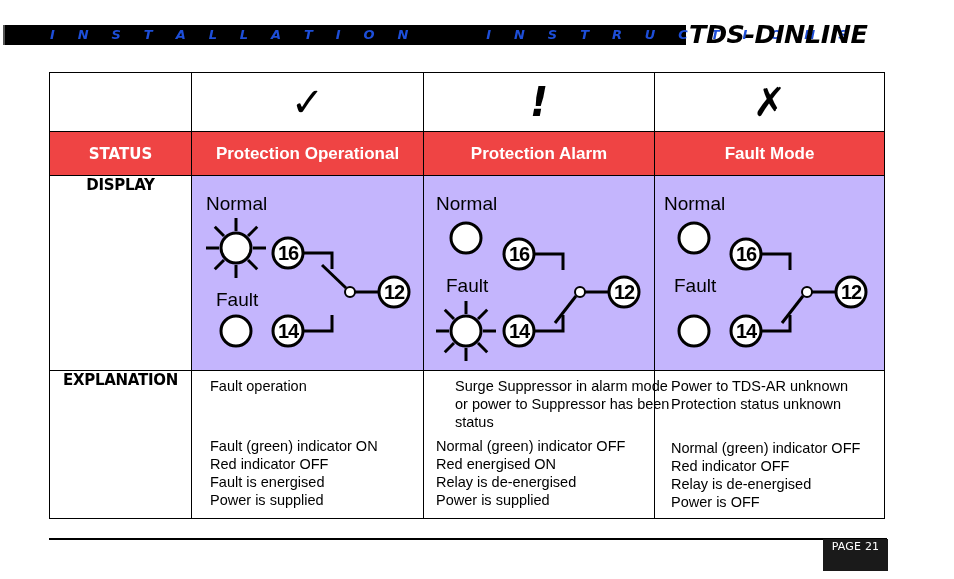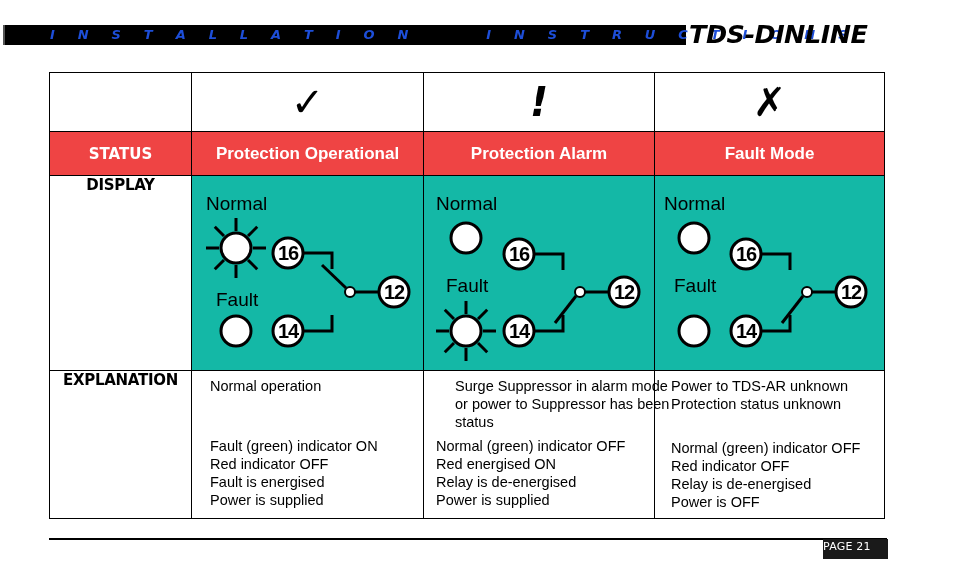--- a/index.html
+++ b/index.html
@@ -11,36 +11,36 @@
       font-family:"DejaVu Sans", sans-serif; font-weight:bold; font-style:italic; font-size:13px; letter-spacing:9.2px; white-space:pre; }
     .brand { position:absolute; left:689px; top:20px; height:30px; line-height:30px; font-family:"DejaVu Sans", sans-serif;
       font-weight:bold; font-style:italic; font-size:25px; letter-spacing:-0.5px; color:#000; transform:scaleX(1.02); transform-origin:left; }
 
     table.grid { position:absolute; left:49px; top:72px; border-collapse:collapse; table-layout:fixed; }
     table.grid td { border:1px solid #000; padding:0; vertical-align:top; }
     col.c0 { width:142px; } col.c1 { width:232px; } col.c2 { width:231px; } col.c3 { width:230px; }
     tr.r-icon td { height:58px; text-align:center; vertical-align:middle; }
     tr.r-status td { height:43px; background:#ef4444; color:#fff; text-align:center; vertical-align:middle; font-weight:bold; font-size:17px; border-color:#000; border-left-color:#fff; }
     tr.r-status td:first-child { border-left-color:#000; }
-    tr.r-display td.d { height:194px; background:#14b8a6; position:relative; }
+    tr.r-display td.d { height:194px; background:#c4b5fd; position:relative; }
     tr.r-expl td { height:147px; position:relative; }
     .row-label { font-family:"DejaVu Sans", sans-serif; font-weight:bold; font-size:15px; letter-spacing:-0.3px; }
     td.lbl-display { vertical-align:middle; text-align:center; }
     td.lbl-expl { vertical-align:middle; text-align:center; }
     .status-label-cell { font-family:"DejaVu Sans", sans-serif !important; font-size:15px !important; }
 
     .mark { display:inline-block; font-family:"DejaVu Sans", sans-serif; font-weight:bold; font-style:italic; font-size:40px; line-height:40px; }
 
     .disp-svg { position:absolute; left:0; top:0; }
     .expl-text { position:absolute; font-size:14.5px; line-height:18px; }
     .expl-text div { white-space:nowrap; }
 
     .footer-line { position:absolute; left:49px; top:538px; width:838px; height:2px; background:#000; }
-    .page-badge { position:absolute; left:823px; top:539px; width:65px; height:20px; background:#1a1a1a; color:#fff;
-      font-family:"DejaVu Sans", sans-serif; font-size:11px; line-height:16px; letter-spacing:0.2px; }
+    .page-badge { position:absolute; left:823px; top:539px; width:65px; height:32px; background:#1a1a1a; color:#fff;
+      font-family:"DejaVu Sans", sans-serif; font-size:11px; line-height:16px; text-align:center; letter-spacing:0.2px; }
   </style>
 </head>
 <body>
 
 <div class="top-bar">
     <div class="edge"></div>
   </div>
 <div class="top-title">I N S T A L L A T I O N     I N S T R U C T I O N S</div>
 <div class="brand">TDS-DINLINE</div>
 
@@ -177,21 +177,21 @@
             </g>
           </svg>
         </td>
   </tr>
   <tr class="r-expl">
     <td class="lbl-expl">
       <span class="row-label">EXPLANATION</span>
     </td>
     <td>
       <div class="expl-text" style="left:18px;top:6px;">
-            <div>Normal operation</div>
+            <div>Fault operation</div>
           </div>
       <div class="expl-text" style="left:18px;top:66px;">
             <div>Fault (green) indicator ON</div>
             <div>Red indicator OFF</div>
             <div>Fault is energised</div>
             <div>Power is supplied</div>
           </div>
     </td>
     <td>
       <div class="expl-text" style="left:11px;top:6px;margin-left:20px;">

